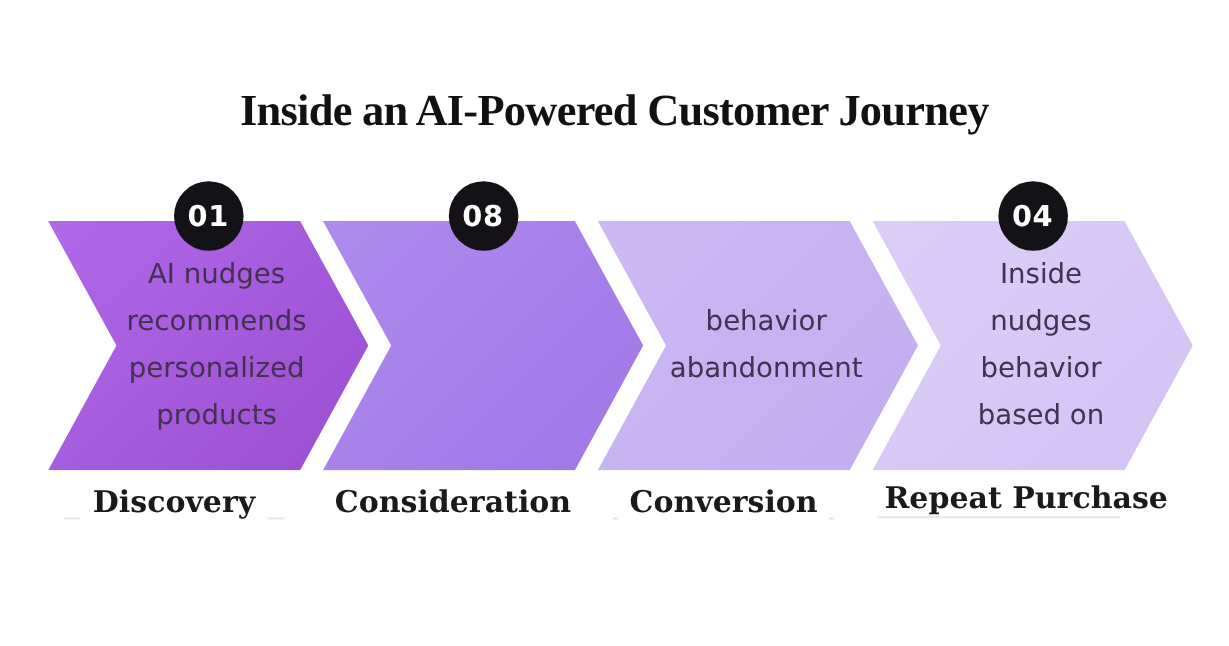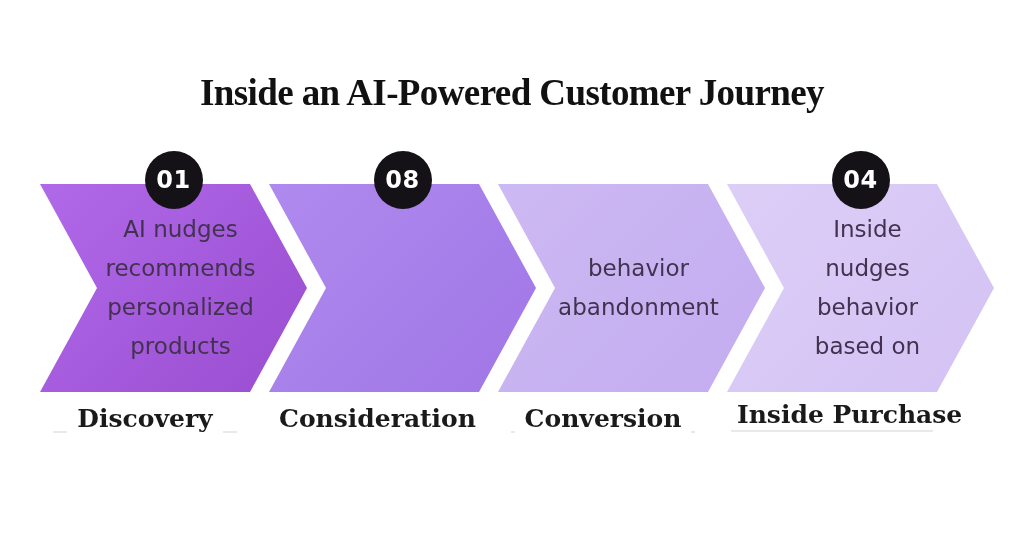--- a/index.html
+++ b/index.html
@@ -124,18 +124,18 @@
       <div class="desc">
         <div class="desc-inner">
           <div>Inside</div>
           <div>nudges</div>
           <div>behavior</div>
           <div>based on</div>
         </div>
       </div>
       <div class="label-row">
         <div class="label-rule"></div>
-        <span class="stage-label">Inside Purchase</span>
+        <span class="stage-label">Repeat Purchase</span>
       </div>
     </div>
 
   </div>
 </div>
 
 </body></html>

